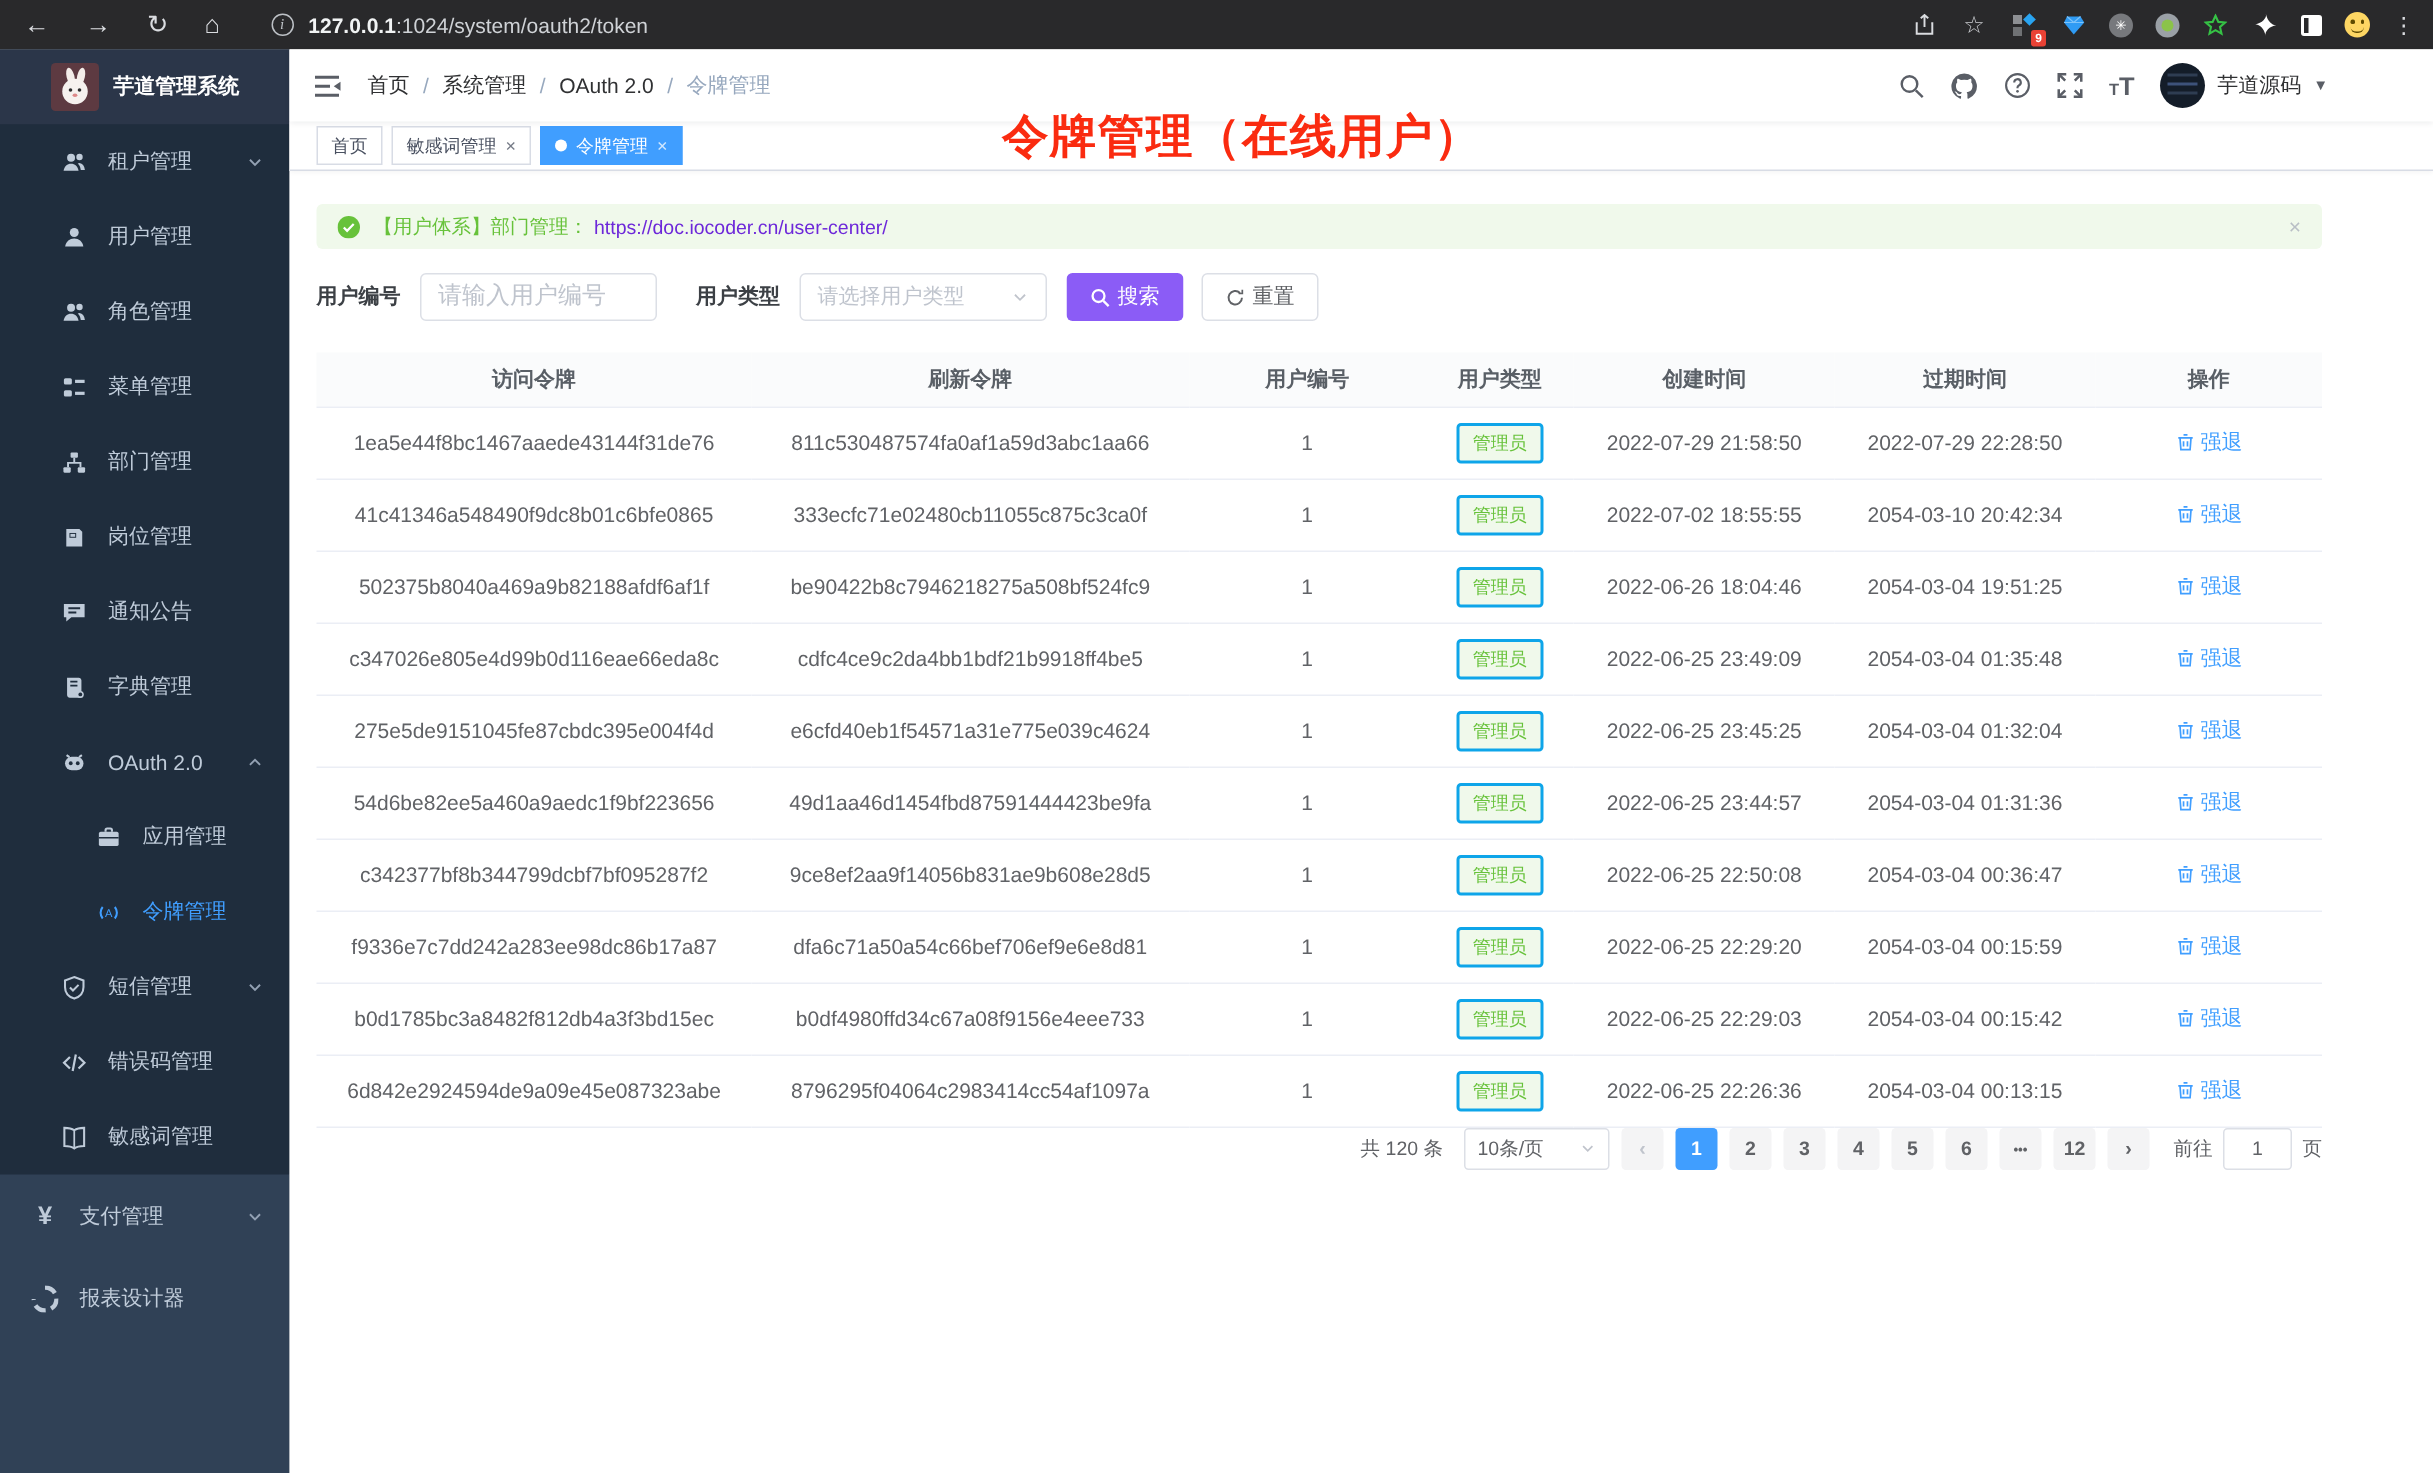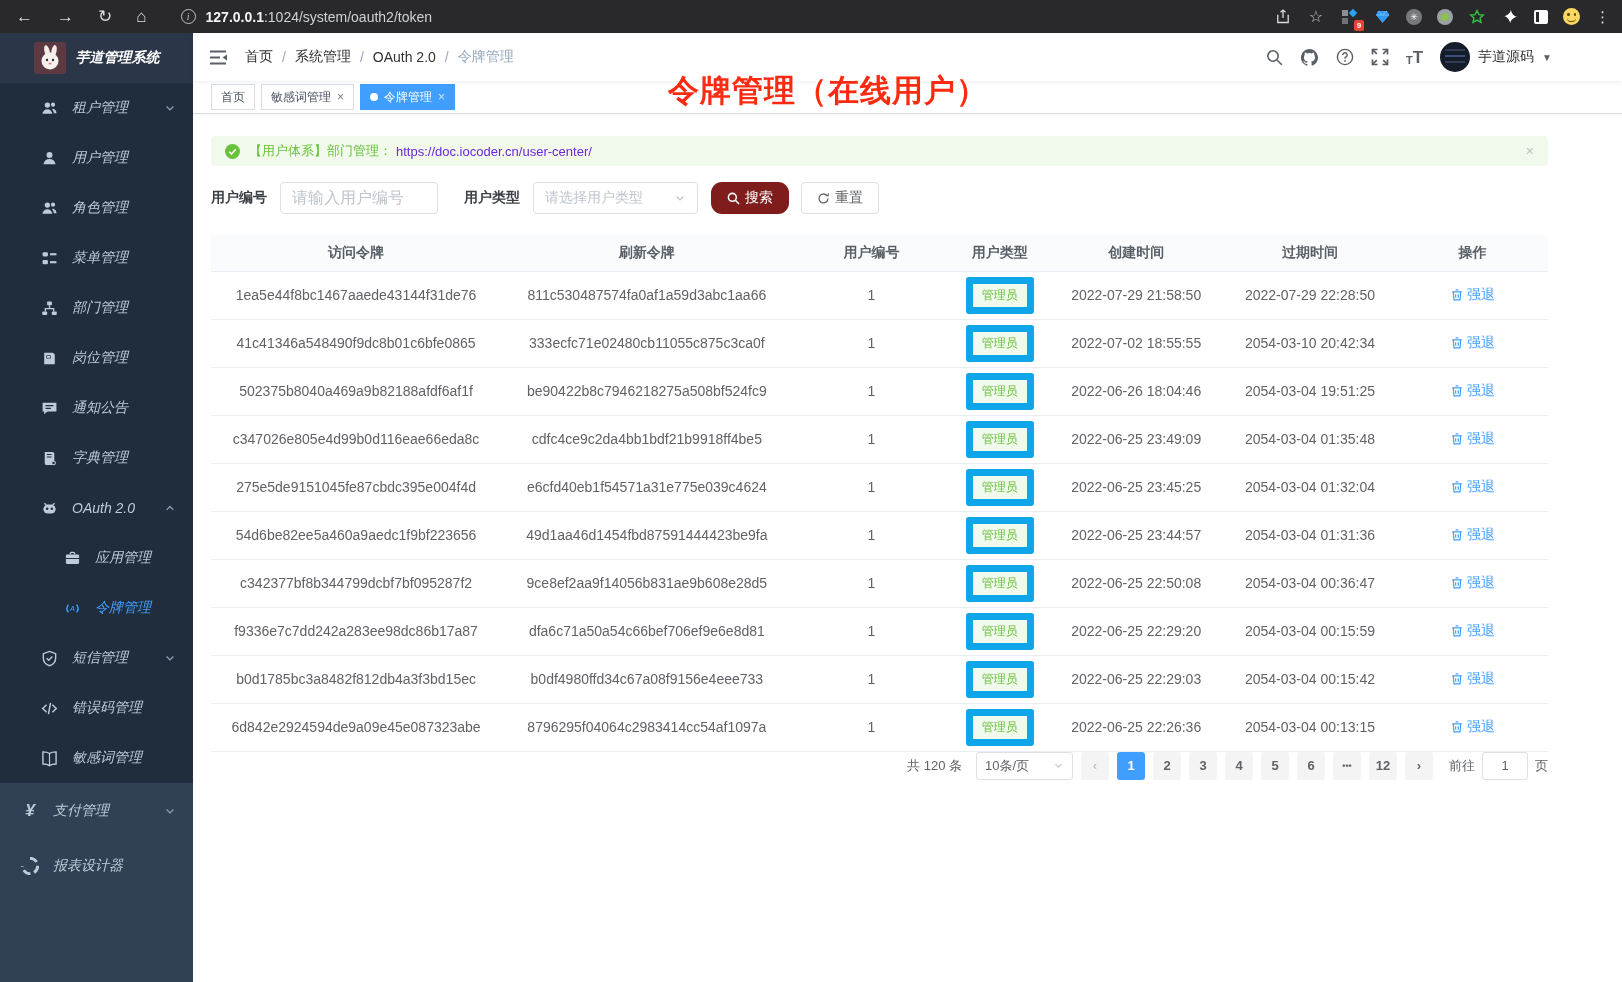--- a/index.html
+++ b/index.html
@@ -32,21 +32,21 @@
   .sq-white i { position:absolute; left:2px; top:2px; bottom:2px; width:3px; background:#29292b; }
   .smiley { width:17px; height:17px; border-radius:50%; background:#fdd663; position:relative; }
   .smiley i { position:absolute; width:2.5px; height:2.5px; background:#5f4b00; border-radius:50%; top:5px; }
   .smiley i.l{left:4px}.smiley i.r{right:4px}
   .smiley u { position:absolute; left:4px; right:4px; bottom:3.5px; height:4px;
     border-bottom:1.8px solid #5f4b00; border-radius:0 0 6px 6px; }
   .vdots { color:#dadce0; font-size:15px; letter-spacing:0; }
 
   
   .app { display:flex; height:949px; }
-  .sidebar { width:193px; background:#1f2d3d; display:flex; flex-direction:column; flex-shrink:0;font-style:italic; }
+  .sidebar { width:193px; background:#1f2d3d; display:flex; flex-direction:column; flex-shrink:0; }
   .logo { height:50px; background:#2b3649; display:flex; align-items:center; justify-content:center;
     gap:10px; color:#fff; font-size:14px; font-weight:700; }
   .menu { background:#1f2d3d; }
   .menu-item { height:50px; display:flex; align-items:center; color:#bfcbd9;
     font-size:14px; cursor:pointer; }
   .menu-item .mi-icon { display:flex; align-items:center; justify-content:center;
     width:18px; margin-right:14px; }
   .menu-item.lvl1 { padding-left:40px; }
   .menu-item.lvl2 { padding-left:63px; }
   .menu-item.lvl0 { padding-left:21px; height:55px; }
@@ -99,31 +99,31 @@
   .f-label { font-weight:700; color:#3c4045; margin-right:13px; }
   .f-input { width:158px; height:32px; border:1px solid #dcdfe6; border-radius:4px;
     padding:0 11px; font-size:16px; color:#606266; outline:none; }
   .f-input::placeholder { color:#bfc4cd; }
   .f-select { width:165px; height:32px; border:1px solid #dcdfe6; border-radius:4px;
     padding:0 11px; display:flex; align-items:center; justify-content:space-between;
     color:#bfc4cd; cursor:pointer; background:#fff; }
   .gap28 { width:26px; }
   .btn { height:32px; border-radius:4px; display:inline-flex; align-items:center; gap:5px;
     font-size:14px; padding:0 15px; cursor:pointer; border:1px solid transparent; }
-  .btn-primary { background:#7f1d1d; color:#fff; margin-left:13px;border-radius:11px; }
+  .btn-primary { background:#8b5cf6; color:#fff; margin-left:13px; }
   .btn-plain { background:#fff; border-color:#dcdfe6; color:#606266; margin-left:12px; }
 
   table { width:100%; border-collapse:collapse; font-size:14px; color:#606266;
     margin-top:21px; table-layout:fixed; }
   th { background:#fafbfc; font-weight:700; color:#595f66; height:36px;
     border-bottom:1px solid #ebeef5; text-align:center; }
   td { height:48px; border-bottom:1px solid #ebeef5; text-align:center;
     overflow:hidden; white-space:nowrap; }
   .tag-success { display:inline-block; padding:3px 9px; font-size:12px; color:#67c23a;
-    background:#f0f9eb; border:7px solid #0ea5e9; border-radius:3px; }
+    background:#f0f9eb; border:2px solid #0ea5e9; border-radius:3px; }
   .act-link { color:#409eff; cursor:pointer; display:inline-flex; align-items:center; gap:3px; }
 
   .pagination { display:flex; justify-content:flex-end; align-items:center; gap:8px;
     font-size:13px; color:#606266; }
   .pg-total { margin-right:6px; }
   .pg-size { width:97px; height:28px; border:1px solid #dcdfe6; border-radius:3px;
     display:flex; align-items:center; justify-content:space-between; padding:0 8px;
     color:#606266; cursor:pointer; }
   .pg-btn { min-width:28px; height:28px; padding:0 5px; background:#f4f4f5; border-radius:3px;
     display:inline-flex; align-items:center; justify-content:center; font-weight:700;

